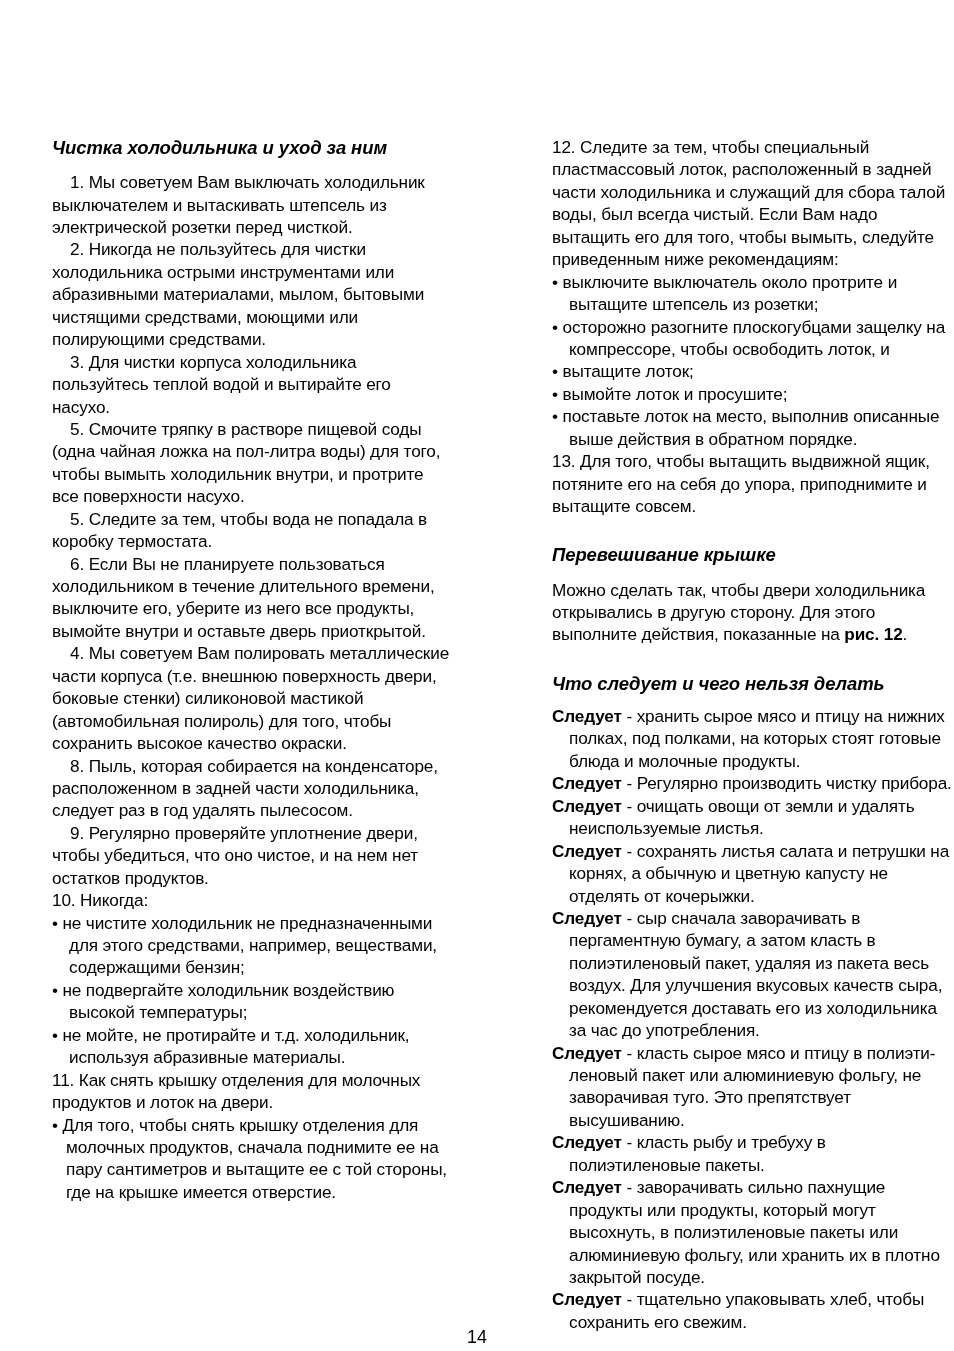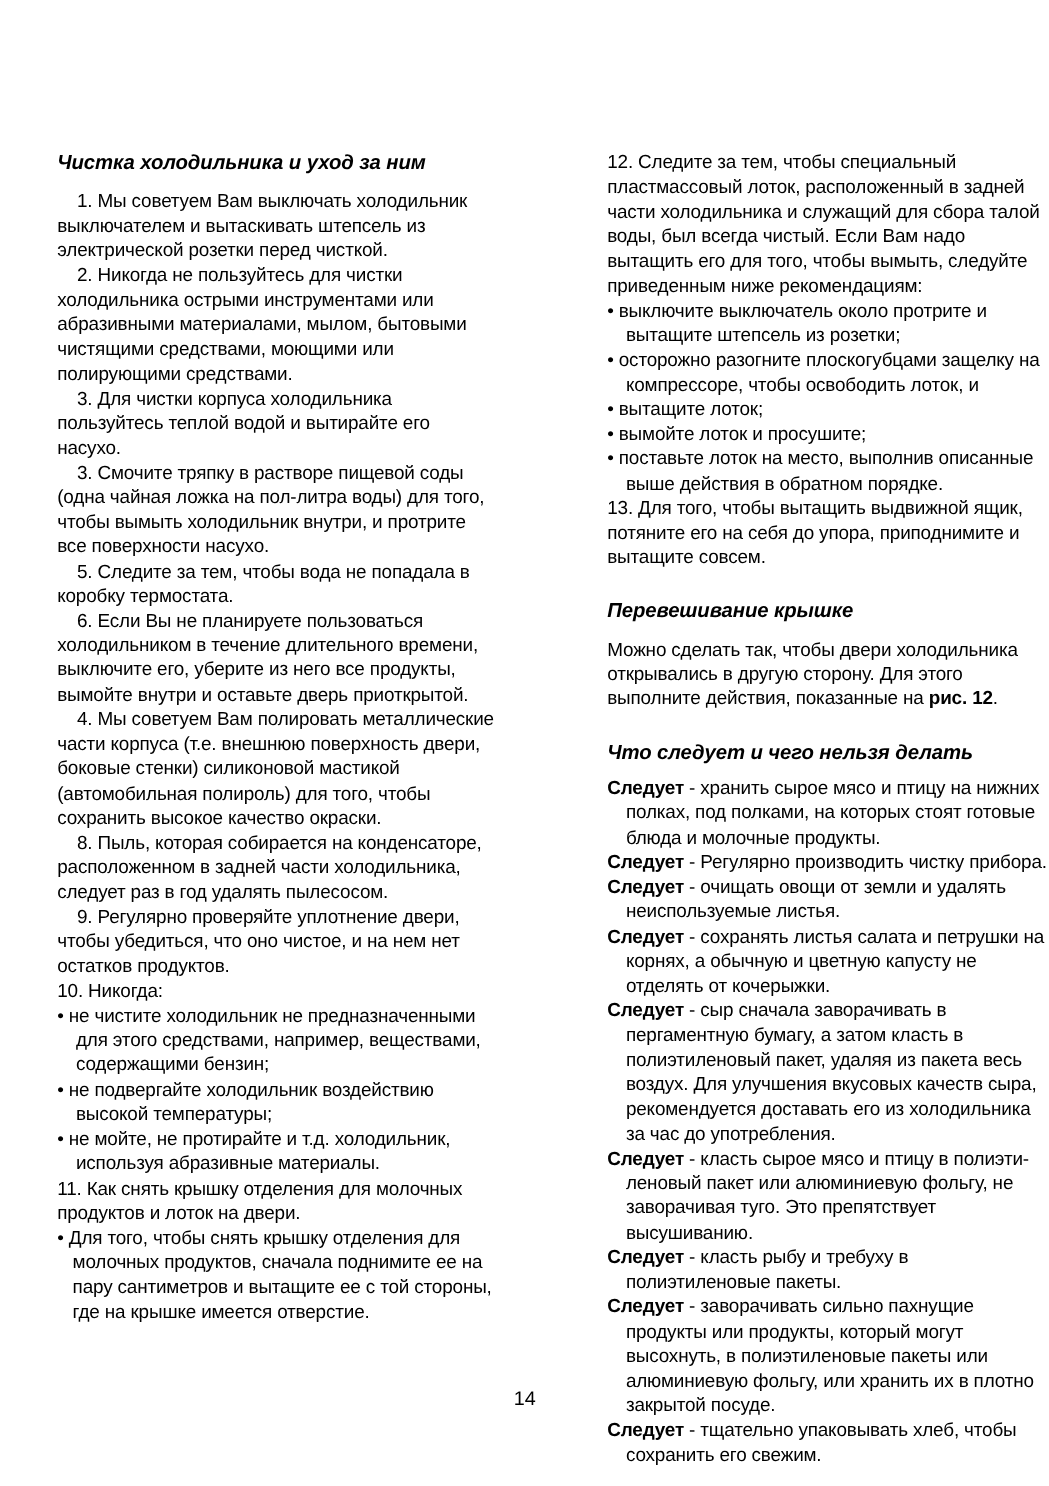--- a/index.html
+++ b/index.html
@@ -117,21 +117,21 @@
     letter-spacing: -0.15px;
     padding-left: 17px;
     text-indent: -17px;
   }
   .dodont b { font-weight: bold; }
 
   
   .page-number {
     position: absolute;
     left: 0;
-    top: 1262px;
+    top: 1328px;
     width: 954px;
     text-align: center;
     font-size: 18px;
     line-height: 1;
   }
 </style>
 </head>
 <body>
 
 <div class="page">
@@ -139,21 +139,21 @@
 
   <div class="columns">
 
     <div class="col col-left">
 
       <h2 class="section-heading">Чистка холодильника и уход за ним</h2>
 
       <p class="para indent">1. Мы советуем Вам выключать холодильник выключателем и вытаскивать штепсель из электрической розетки перед чисткой.</p>
       <p class="para indent">2. Никогда не пользуйтесь для чистки холодильника острыми инструментами или абразивными материалами, мылом, бытовыми чистящими средствами, моющими или полирующими средствами.</p>
       <p class="para indent">3. Для чистки корпуса холодильника пользуйтесь теплой водой и вытирайте его насухо.</p>
-      <p class="para indent">3. Смочите тряпку в растворе пищевой соды (одна чайная ложка на пол-литра воды) для того, чтобы вымыть холодильник внутри, и протрите все поверхности насухо.</p>
+      <p class="para indent">5. Смочите тряпку в растворе пищевой соды (одна чайная ложка на пол-литра воды) для того, чтобы вымыть холодильник внутри, и протрите все поверхности насухо.</p>
       <p class="para indent">5. Следите за тем, чтобы вода не попадала в коробку термостата.</p>
       <p class="para indent">6. Если Вы не планируете пользоваться холодильником в течение длительного времени, выключите его, уберите из него все продукты, вымойте внутри и оставьте дверь приоткрытой.</p>
       <p class="para indent">4. Мы советуем Вам полировать металлические части корпуса (т.е. внешнюю поверхность двери, боковые стенки) силиконовой мастикой (автомобильная полироль) для того, чтобы сохранить высокое качество окраски.</p>
       <p class="para indent">8. Пыль, которая собирается на конденсаторе, расположенном в задней части холодильника, следует раз в год удалять пылесосом.</p>
       <p class="para indent">9. Регулярно проверяйте уплотнение двери, чтобы убедиться, что оно чистое, и на нем нет остатков продуктов.</p>
 
       <p class="para">10. Никогда:</p>
       <p class="bullet deep">• не чистите холодильник не предназначенными для этого средствами, например, веществами, содержащими бензин;</p>
       <p class="bullet deep">• не подвергайте холодильник воздействию высокой температуры;</p>
       <p class="bullet deep">• не мойте, не протирайте и т.д. холодильник, используя абразивные материалы.</p>

